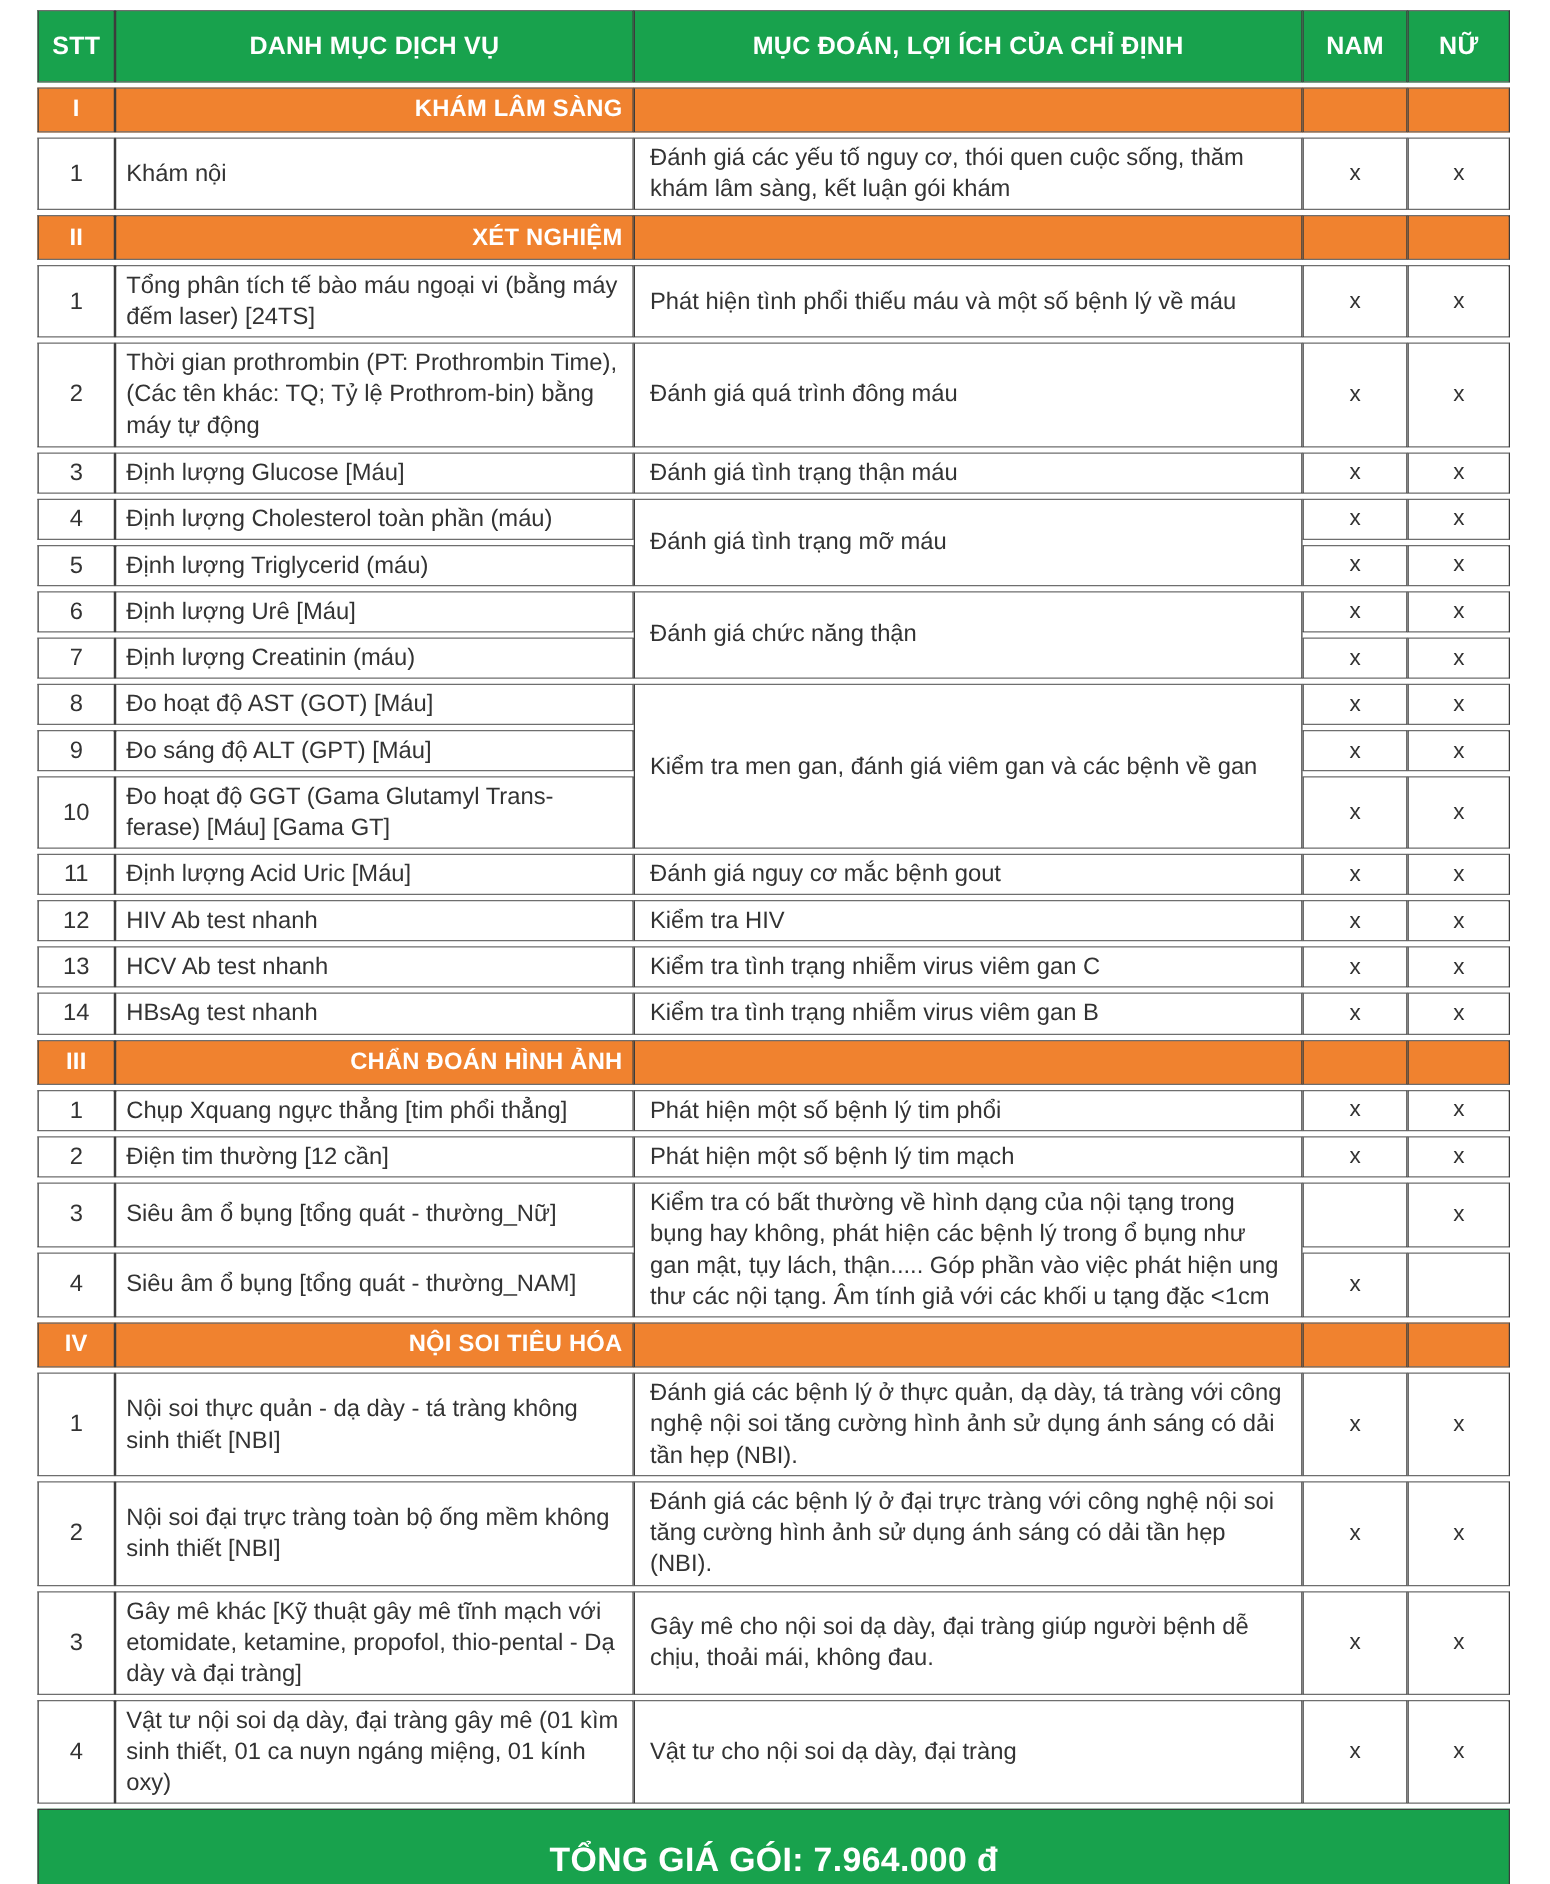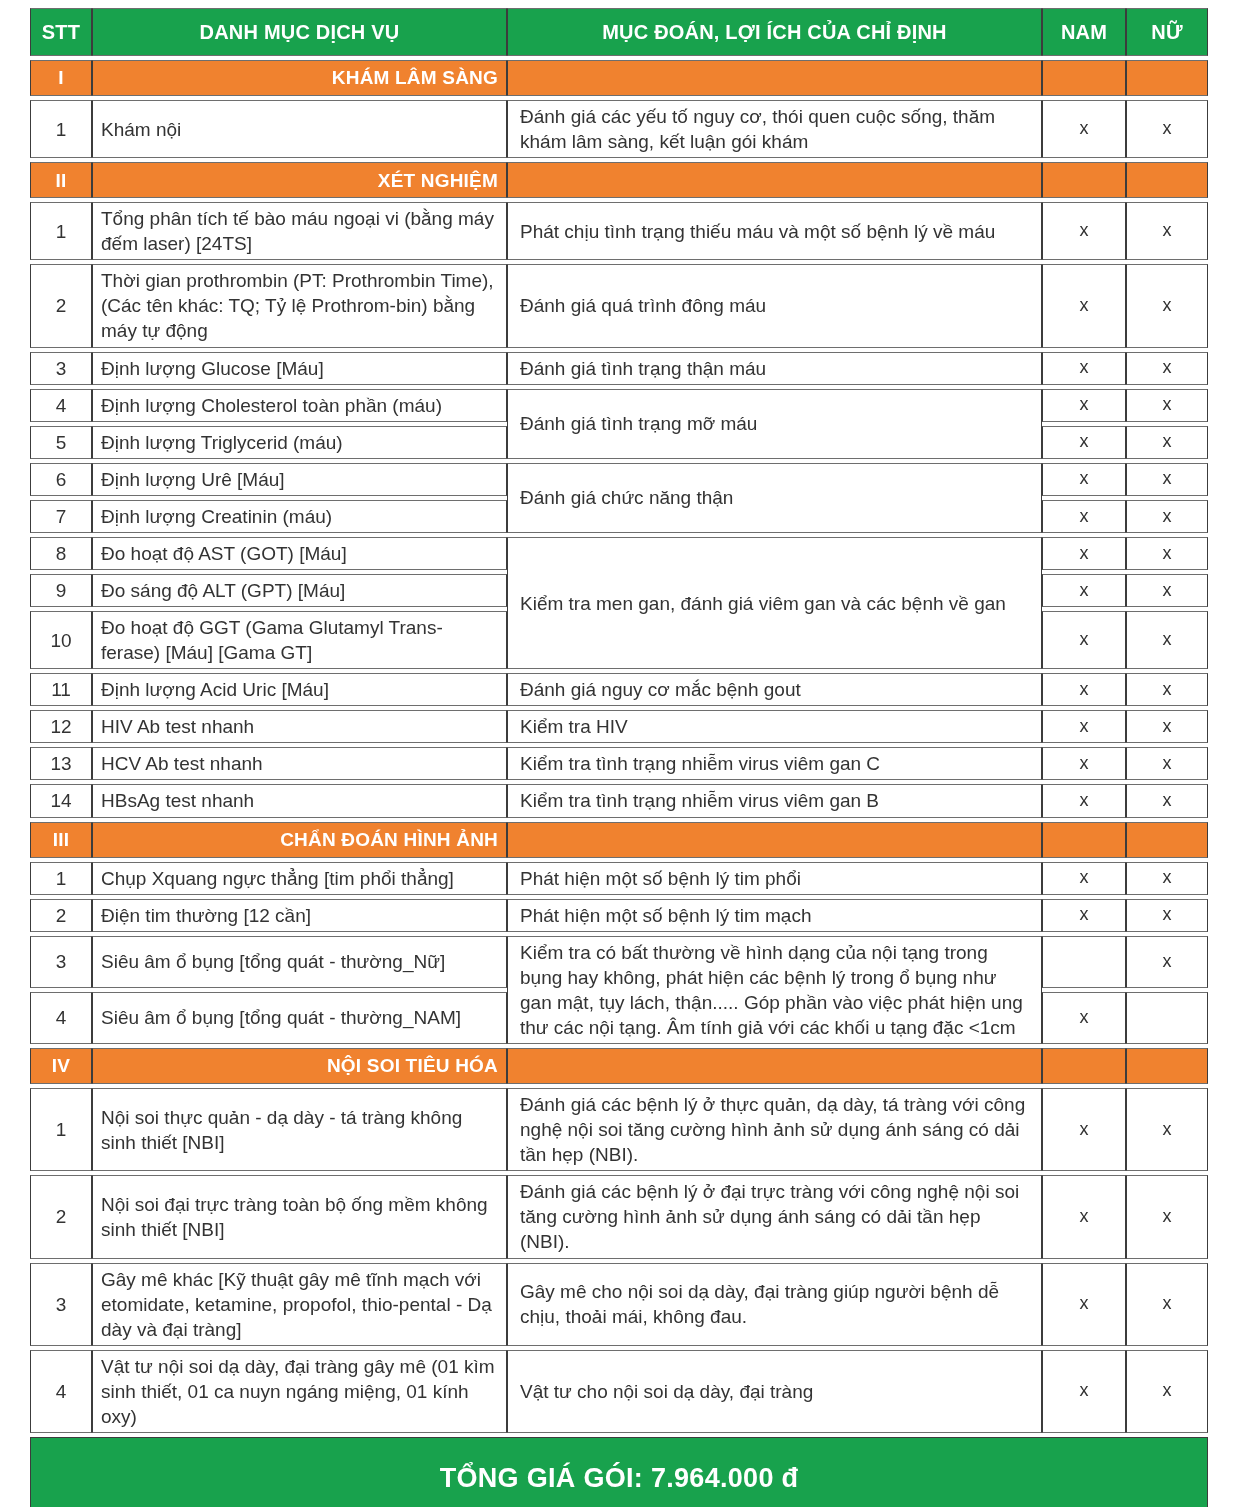--- a/index.html
+++ b/index.html
@@ -41,21 +41,21 @@
     font-size: 19px;
     line-height: 1.32;
     padding: 3px 8px;
     overflow: hidden;
   }
   thead th {
     background: #18a24d;
     color: #ffffff;
     font-weight: bold;
     font-size: 20px;
-    height: 48px;
+    height: 58px;
     text-align: center;
     letter-spacing: 0.2px;
     margin-left: 27px;
   }
   tr.section-row td {
     background: #f0822f;
     color: #ffffff;
     font-weight: bold;
     font-size: 19px;
     height: 36px;
@@ -121,21 +121,21 @@
         <tr class="section-row">
           <td class="sec-stt">II</td>
           <td class="sec-name">XÉT NGHIỆM</td>
           <td class="sec-fill"></td>
           <td class="sec-fill"></td>
           <td class="sec-fill"></td>
         </tr>
         <tr class="data-row">
           <td class="stt-cell">1</td>
           <td class="service-cell">Tổng phân tích tế bào máu ngoại vi (bằng máy đếm laser) [24TS]</td>
-          <td class="purpose-cell">Phát chịu tình trạng thiếu máu và một số bệnh lý về máu</td>
+          <td class="purpose-cell">Phát hiện tình phổi thiếu máu và một số bệnh lý về máu</td>
           <td class="check-cell">x</td>
           <td class="check-cell">x</td>
         </tr>
         <tr class="data-row">
           <td class="stt-cell">2</td>
           <td class="service-cell">Thời gian prothrombin (PT: Prothrombin Time), (Các tên khác: TQ; Tỷ lệ Prothrom-bin) bằng máy tự động</td>
           <td class="purpose-cell">Đánh giá quá trình đông máu</td>
           <td class="check-cell">x</td>
           <td class="check-cell">x</td>
         </tr>

